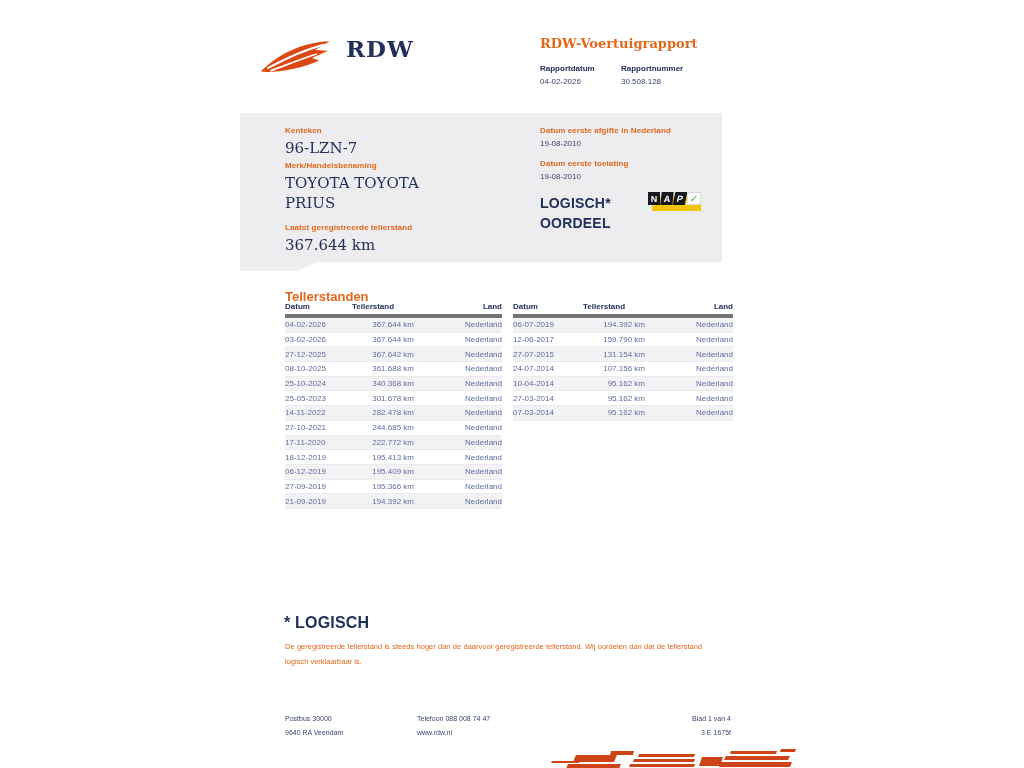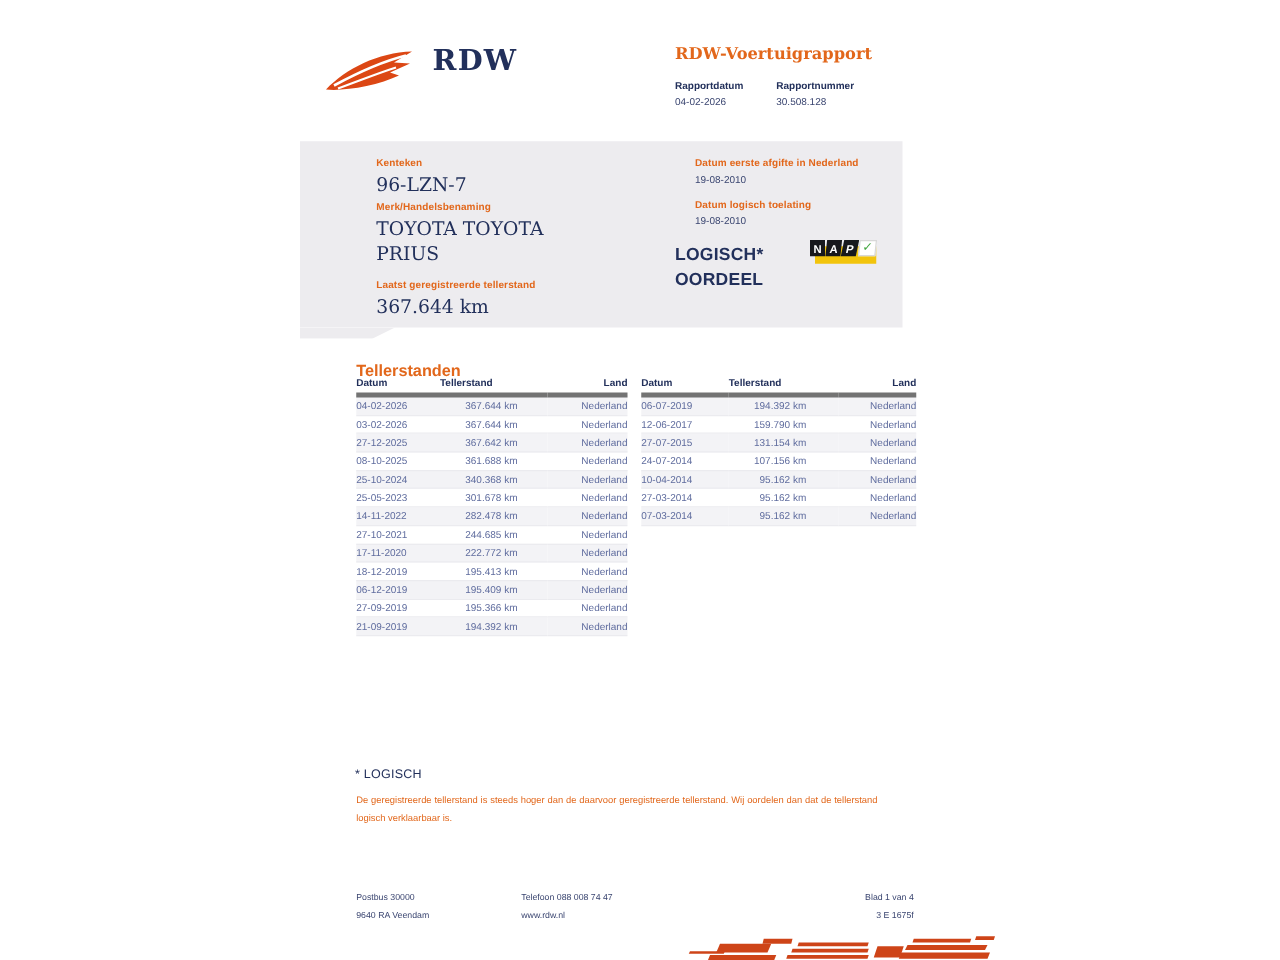--- a/index.html
+++ b/index.html
@@ -16,21 +16,21 @@
   .meta-item{margin-right:14px;}
   .meta-item .lbl{font-size:8px;font-weight:bold;color:#22305B;display:block;}
   .meta-item .val{font-size:8px;color:#3A4570;display:block;margin-top:4px;}
 
   
   .summary{position:absolute;left:240px;top:103px;width:482px;height:149px;background:#EDECEF;}
   .summary::after{content:"";position:absolute;left:0;top:100%;width:76px;height:9px;background:#EDECEF;
     clip-path:polygon(0 0,100% 0,76% 100%,0 100%);}
   .sum-col-left{position:absolute;left:45px;top:13px;width:230px;}
   .sum-col-right{position:absolute;left:300px;top:13px;width:180px;}
-  .field{position:absolute;left:16px;}
+  .field{position:absolute;left:0;}
   .field .flbl{display:block;font-size:8px;font-weight:bold;color:#E2671B;letter-spacing:.1px;}
   .field .fval{display:block;margin-top:3px;font-family:"DejaVu Serif","Liberation Serif",serif;font-size:15px;color:#22305B;line-height:20px;}
   .field .fval-sm{display:block;margin-top:4px;font-size:8px;color:#3A4570;}
   .f-kenteken{top:0;}
   .f-merk{top:35px;}
   .f-teller{top:97px;}
   .f-afgifte{top:0;}
   .f-toelating{top:33px;}
   .verdict{position:absolute;left:300px;top:80px;font-size:14px;font-weight:bold;color:#22305B;line-height:20px;letter-spacing:.2px;}
   .nap{position:absolute;left:408px;top:79px;width:52px;height:17px;}
@@ -52,21 +52,21 @@
   .ttable th:last-child{text-align:right;}
   .ttable td{font-size:8px;color:#5F6C9E;height:13.7px;padding:0;border-bottom:1px solid #EBEBEF;white-space:nowrap;}
   .ttable tr:nth-child(odd) td{background:#F3F3F6;}
   .ttable td:last-child{text-align:right;}
   .ttable.left col.c1{width:67px;} .ttable.left col.c2{width:86px;} .ttable.left col.c3{width:64px;}
   .ttable.right col.c1{width:70px;} .ttable.right col.c2{width:88px;} .ttable.right col.c3{width:62px;}
   .km{display:inline-block;width:62px;text-align:right;}
 
   
   .explain{position:absolute;left:284px;top:604px;width:418px;}
-  .explain h3{margin:0;font-size:10px;font-weight:normal;color:#22305B;letter-spacing:.2px;}
+  .explain h3{margin:0;font-size:16px;font-weight:bold;color:#22305B;letter-spacing:.2px;}
   .explain p{margin:7px 0 0 1px;font-size:7.5px;color:#E2671B;line-height:15px;text-align:justify;}
 
   
   .pfooter{position:absolute;left:285px;top:702px;width:446px;font-size:7px;color:#3A4570;}
   .pfooter .fcol{position:absolute;top:0;line-height:14px;}
   .fcol.c-addr{left:0;}
   .fcol.c-contact{left:132px;}
   .fcol.c-page{right:0;text-align:right;}
   .fcol span{display:block;}
 
@@ -116,21 +116,21 @@
         <span class="fval">367.644 km</span>
       </div>
     </div>
 
     <div class="sum-col-right">
       <div class="field f-afgifte">
         <span class="flbl">Datum eerste afgifte in Nederland</span>
         <span class="fval-sm">19-08-2010</span>
       </div>
       <div class="field f-toelating">
-        <span class="flbl">Datum logisch toelating</span>
+        <span class="flbl">Datum eerste toelating</span>
         <span class="fval-sm">19-08-2010</span>
       </div>
     </div>
 
     <div class="verdict">
       <div>LOGISCH*</div>
       <div>OORDEEL</div>
     </div>
 
     <div class="nap">

